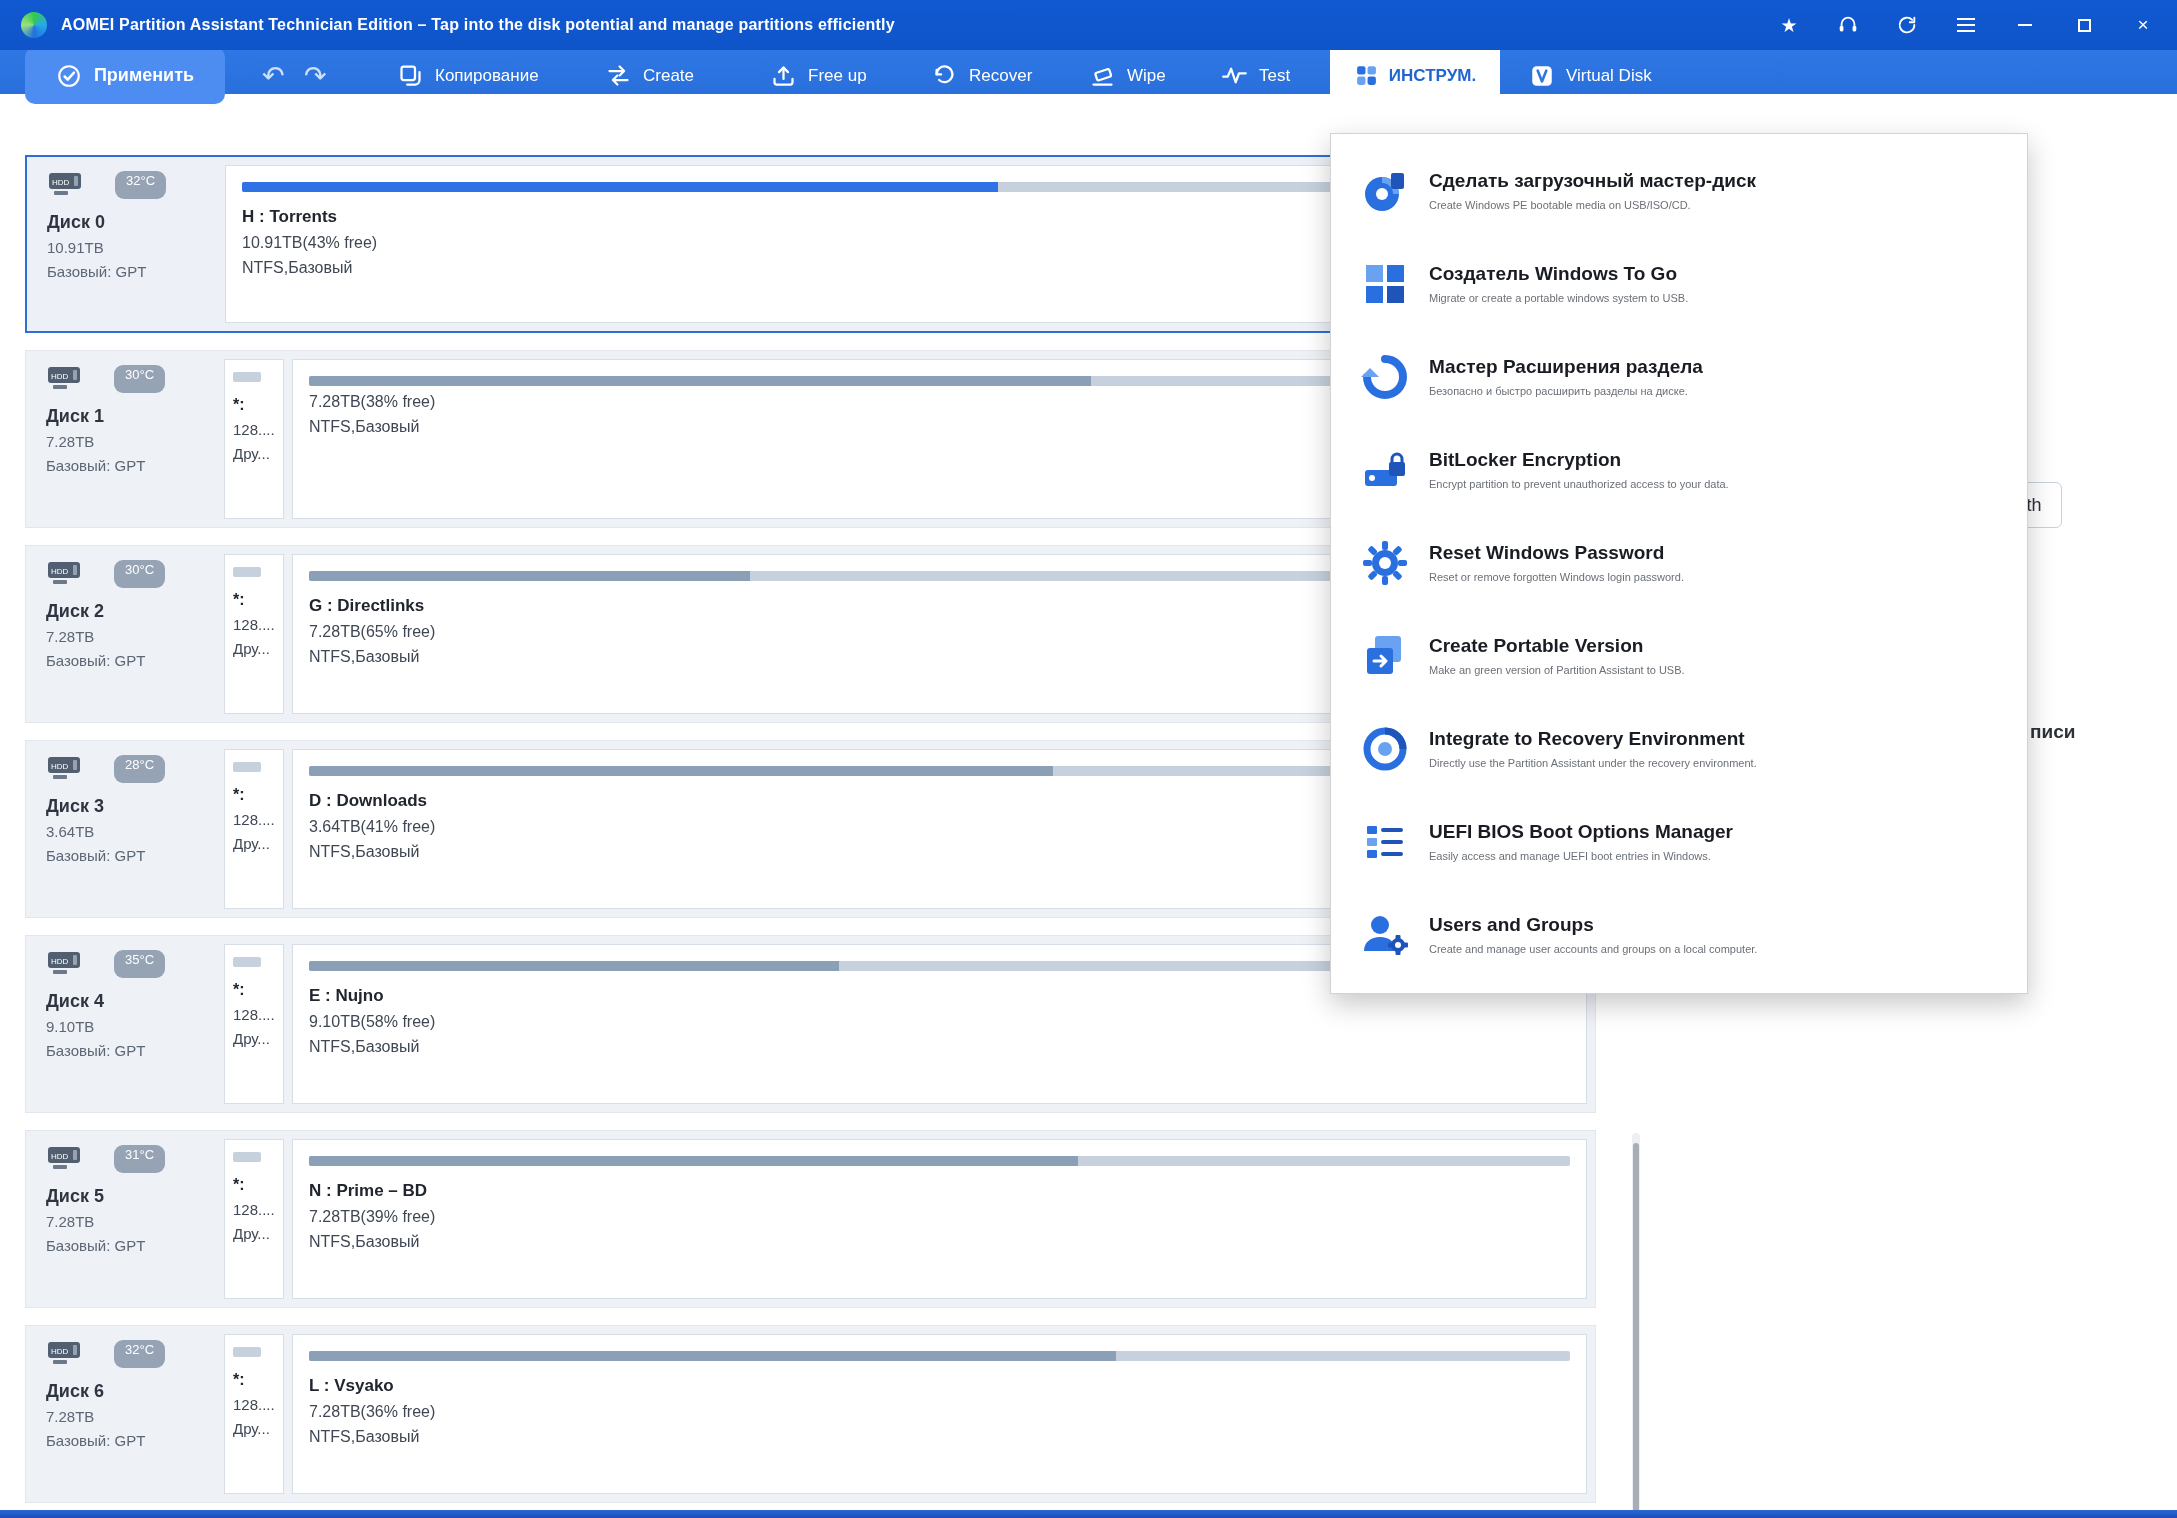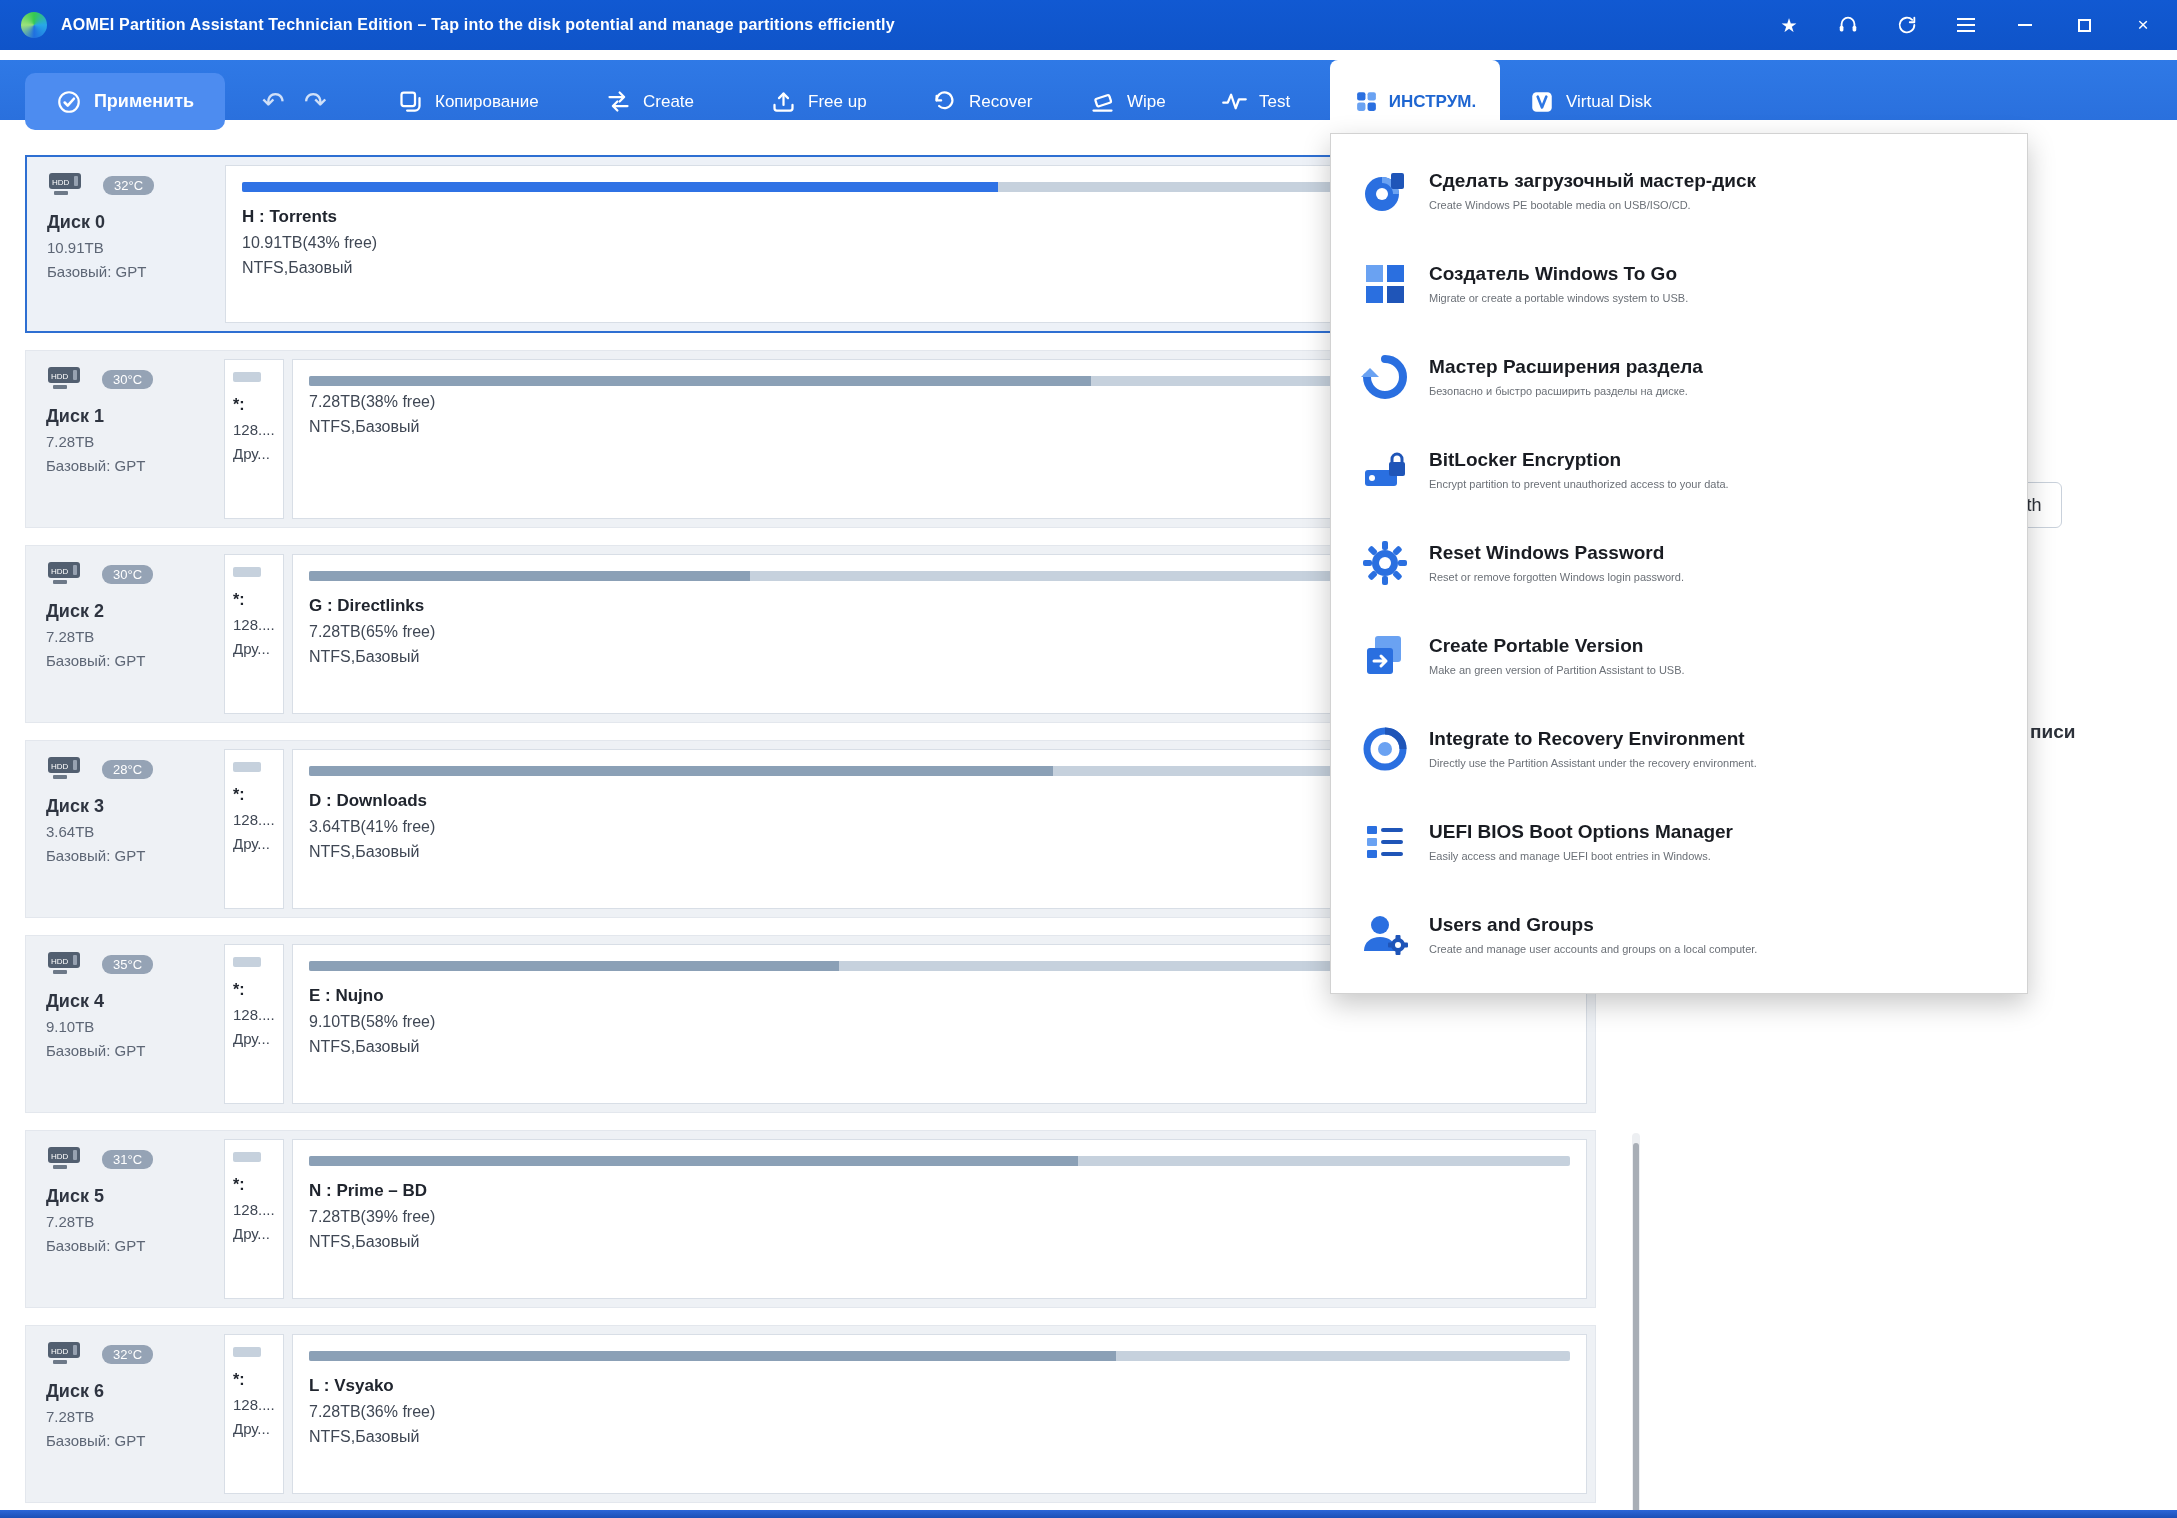--- a/index.html
+++ b/index.html
@@ -19,21 +19,21 @@
   .tb-right{margin-left:auto;display:flex;align-items:center;gap:33px}
   .tb-ctl{width:26px;height:26px;display:flex;align-items:center;justify-content:center;
     color:#fff;font-size:19px;cursor:default}
   .tb-ctl svg{width:22px;height:22px}
   .hamburger{display:flex;flex-direction:column;gap:4px}
   .hamburger i{display:block;width:18px;height:2px;background:#fff}
   .min-bar{width:14px;height:2px;background:#fff}
   .max-box{width:13px;height:13px;border:2px solid #fff}
 
   
-  .toolbar{position:absolute;top:60px;left:0;right:0;height:60px;
+  .toolbar{position:absolute;top:34px;left:0;right:0;height:60px;
     background:linear-gradient(180deg,#2f79e6,#2a70dd);z-index:15}
   .apply-btn{position:absolute;left:25px;top:13px;width:200px;height:57px;background:#4d8cf0;
     border-radius:10px;display:flex;align-items:center;justify-content:center;gap:12px;
     color:#fff;font-size:18px;font-weight:600;cursor:default}
   .apply-btn svg{width:26px;height:26px}
   .undo-btn,.redo-btn{position:absolute;top:0;height:83px;display:flex;align-items:center;
     color:rgba(255,255,255,.78);font-size:27px}
   .undo-btn{left:262px}.redo-btn{left:304px}
   .tb-item{position:absolute;top:0;height:83px;display:flex;align-items:center;gap:11px;
     color:#fff;font-size:17px;font-weight:500;white-space:nowrap;cursor:default}
@@ -46,21 +46,21 @@
     color:#1f66d1;font-size:17px;font-weight:700;z-index:45;cursor:default}
   .tools-tab svg{width:25px;height:25px}
 
   
   .main{position:absolute;top:133px;left:0;right:0;bottom:8px;background:#fff;overflow:hidden}
   #disk-list{position:absolute;left:25px;top:22px;width:1571px;display:flex;
     flex-direction:column;gap:17px}
   .disk-row{height:178px;background:#eef1f5;border:1px solid #e3e7ed;display:flex}
   .disk-row.selected{border:2px solid #2e6fd2;background:#edf1f7}
   .disk-info{width:190px;padding:14px 0 0 20px;flex:none}
-  .icon-line{display:flex;align-items:center;gap:16px}
+  .icon-line{display:flex;gap:28px}
   .hdd-icon svg{width:40px;height:28px;display:block}
   .temp-badge{background:#95a3b5;color:#fff;font-size:13px;padding:2px 11px;border-radius:9px}
   .disk-name{margin-top:13px;font-size:18px;font-weight:700;color:#2e3440}
   .disk-size{margin-top:6px;font-size:15px;color:#5d6675}
   .disk-type{margin-top:7px;font-size:15px;color:#5d6675}
   .partitions{flex:1;display:flex;gap:8px;padding:8px;min-width:0}
   .part-box{background:#fff;border:1px solid #d8dee6;padding:16px;flex:1;overflow:hidden;min-width:0}
   .part-box.small{flex:0 0 60px;padding:12px 0 12px 8px}
   .bar{height:10px;background:#c6d1dd;border-radius:2px;overflow:hidden}
   .part-box.small .bar{width:28px}

